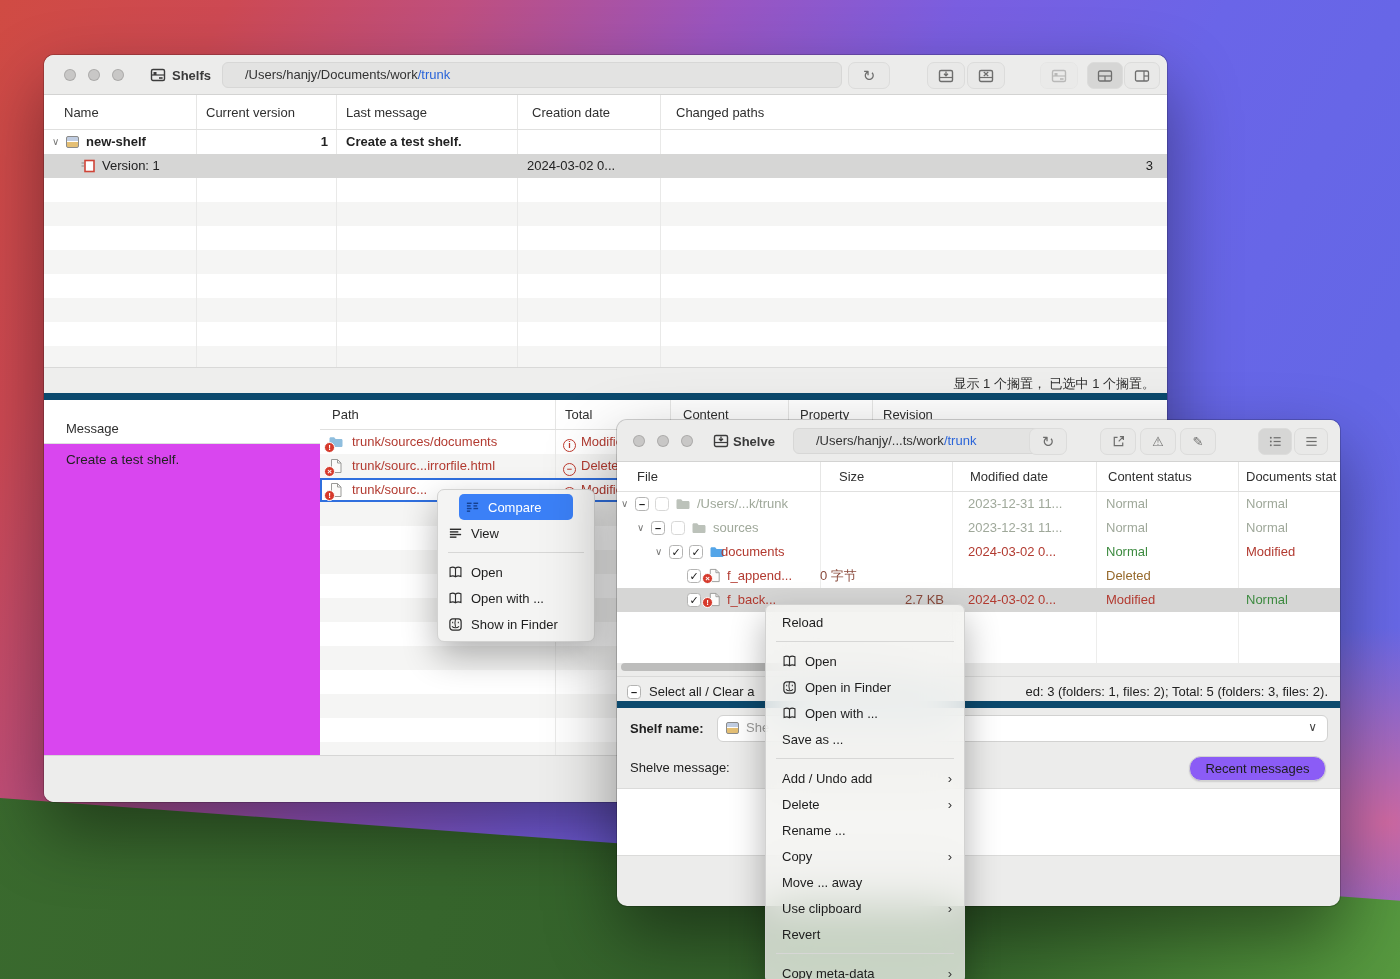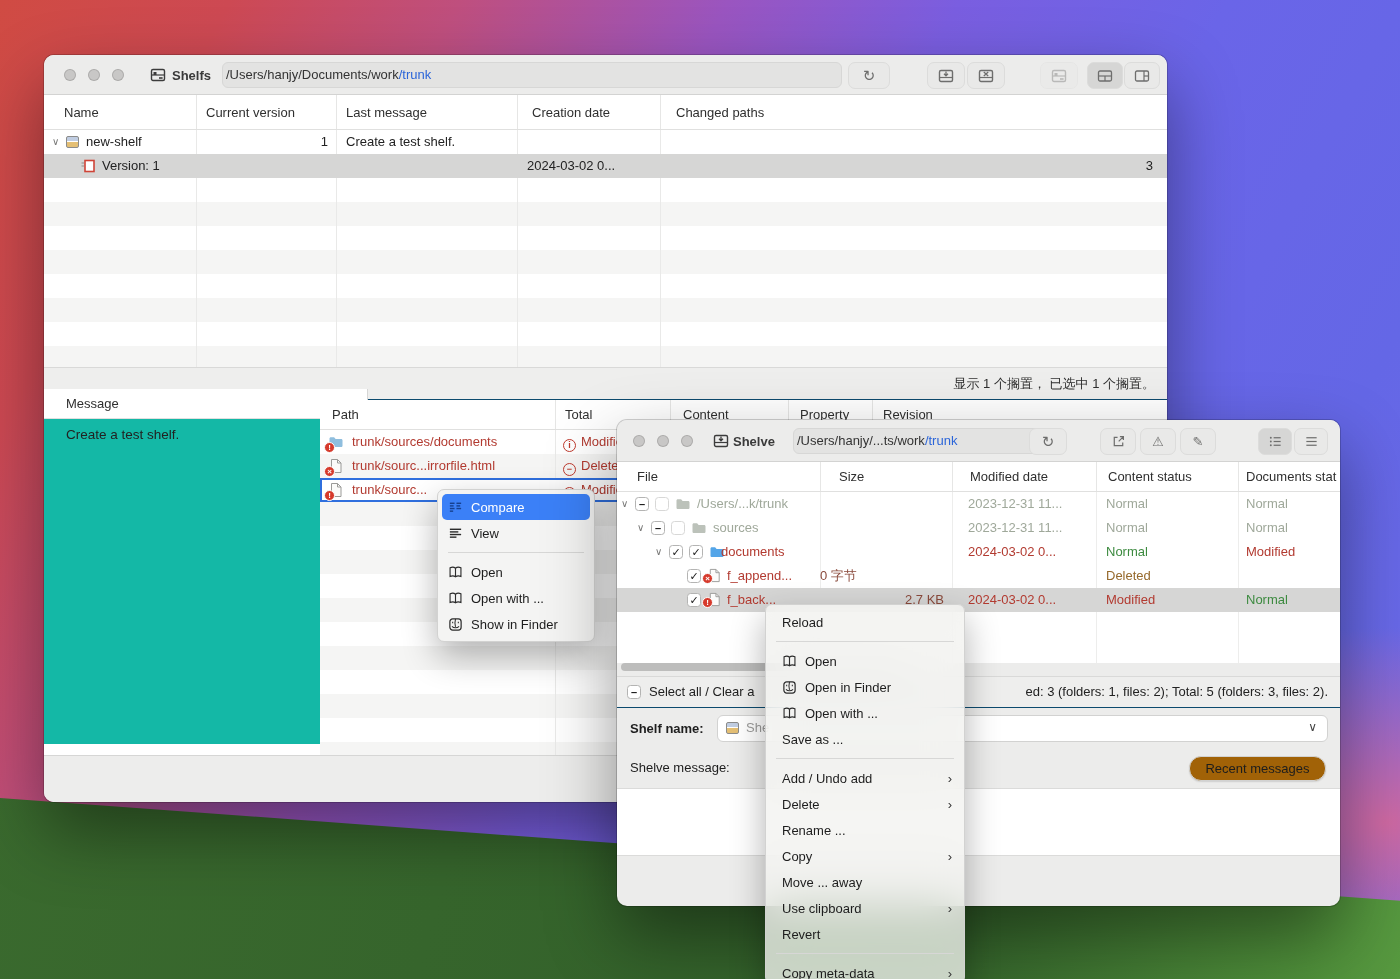--- a/index.html
+++ b/index.html
@@ -15,21 +15,21 @@
     background:linear-gradient(100deg,#3a6a2e 0%,#32602a 62%,#4f8f3a 86%,#63a848 100%);
     transform:rotate(4.2deg);transform-origin:left top;}
   
   .win{position:absolute;background:#fff;border-radius:10px;
     box-shadow:0 0 0 1px rgba(0,0,0,.18),0 30px 70px rgba(0,0,0,.42)}
   .tbar{position:absolute;left:0;right:0;top:0;background:#ececeb;border-bottom:1px solid #d3d3d2;border-radius:10px 10px 0 0}
   .tl{position:absolute;width:12px;height:12px;border-radius:50%;background:#c8c7c6;box-shadow:inset 0 0 0 1px rgba(0,0,0,.14)}
   .wicon{position:absolute;width:16px;height:16px}
   .wtitle{position:absolute;font-weight:bold;font-size:13px;color:#3a3a3a;white-space:nowrap}
   .pathfield{position:absolute;background:#e3e3e2;border:1px solid #d7d7d6;border-radius:6px;color:#333;
-    line-height:24px;padding:0 3px;white-space:nowrap;overflow:hidden;height:26px}
+    line-height:24px;padding:0 22px;white-space:nowrap;overflow:hidden;height:26px}
   .accent{color:#2b65d9}
   .tbtn{position:absolute;height:27px;background:#e9e9e8;border:1px solid #dcdcdb;border-radius:7px;color:#6e6e6d;
     display:flex;align-items:center;justify-content:center}
   .tbtn.active{background:#d6d6d5}
   .tbtn.disabled{opacity:.4}
   .uni{font-size:15px;line-height:1;color:#6e6e6d}
   
   .hdr{position:absolute;left:0;right:0;background:#fff;border-bottom:1px solid #e0e0df}
   .hdrlbl{position:absolute;top:0;color:#2f2f2f;white-space:nowrap}
   .w1tophdr,.w1topbody{background-repeat:no-repeat;
@@ -42,46 +42,46 @@
   .w1bothdr{background-image:linear-gradient(#e6e6e5,#e6e6e5),linear-gradient(#e6e6e5,#e6e6e5),linear-gradient(#e6e6e5,#e6e6e5),linear-gradient(#e6e6e5,#e6e6e5),linear-gradient(#fff,#fff)}
   .w1botbody{background-image:linear-gradient(#e9e9e8,#e9e9e8),linear-gradient(#e9e9e8,#e9e9e8),linear-gradient(#e9e9e8,#e9e9e8),linear-gradient(#e9e9e8,#e9e9e8),repeating-linear-gradient(180deg,#fff 0 24px,#f5f5f4 24px 48px)}
   .w2hdr,.w2body{background-repeat:no-repeat;background-size:1px 100%,1px 100%,1px 100%,1px 100%,auto;
     background-position:203px 0,335px 0,479px 0,621px 0,0 0}
   .w2hdr{background-image:linear-gradient(#e6e6e5,#e6e6e5),linear-gradient(#e6e6e5,#e6e6e5),linear-gradient(#e6e6e5,#e6e6e5),linear-gradient(#e6e6e5,#e6e6e5),linear-gradient(#fff,#fff)}
   .w2body{background-image:linear-gradient(#ededec,#ededec),linear-gradient(#ededec,#ededec),linear-gradient(#ededec,#ededec),linear-gradient(#ededec,#ededec),linear-gradient(#fff,#fff)}
   .trow{position:absolute;left:0;right:0;height:24px;line-height:24px;white-space:nowrap}
   .sel{background:#d6d6d5}
   .selring{background:#fff;outline:2px solid #2f6fde;outline-offset:-2px}
   .cell{position:absolute;top:0;white-space:nowrap;overflow:hidden}
-  .b{font-weight:normal}
+  .b{font-weight:bold}
   .red{color:#b23a30}.green{color:#3c8a3f}.ggreen{color:#9fa89a}.brown{color:#96692c}.maroon{color:#8a4a3c}
   .chev{position:absolute;top:0;font-size:10px;color:#787877;line-height:24px}
   .cb{position:absolute;top:5px;width:14px;height:14px;background:#fff;border:1px solid #b4b4b3;border-radius:3.5px;
     font-size:11px;line-height:12px;text-align:center;color:#161616;font-weight:bold}
   .cb.ghost{border-color:#d8d8d7;background:rgba(255,255,255,.65);color:transparent}
   .icw{position:absolute;top:4px;width:16px;height:16px}
   .badge{position:absolute;left:-4px;bottom:-3px;width:11px;height:11px;border-radius:50%;background:#d63a2c;
     border:1.5px solid #fdfdfd;color:#fff;font-size:8px;font-weight:bold;line-height:9px;text-align:center}
   .sico{display:inline-block;width:13px;height:13px;border-radius:50%;border:1.5px solid #bf3a2e;color:#bf3a2e;
     font-size:9px;line-height:10px;text-align:center;font-weight:bold;vertical-align:-2px;margin-right:5px}
   .mini-shelf{position:absolute;top:6px;width:13px;height:12px;border:1px solid #8b8b8a;border-radius:2px;
     background:linear-gradient(180deg,#c0cde2 0 42%,#fff 42% 55%,#e4bf74 55% 100%)}
   
   .menu{position:absolute;background:#f4f4f3;border:1px solid #d2d2d1;border-radius:7px;
     box-shadow:0 14px 34px rgba(0,0,0,.30);padding:4px 0}
   .menu.glass{background:rgba(242,243,240,.80);backdrop-filter:blur(22px) saturate(1.5);-webkit-backdrop-filter:blur(22px) saturate(1.5)}
   .mi{height:26px;display:flex;align-items:center;padding:0 12px 0 10px;color:#1d1d1d;gap:8px}
   .mi .lbl{flex:1;white-space:nowrap}
-  .mi.hl{background:#3b80f7;color:#fff;border-radius:5px;margin:0 4px;padding-left:6px}
+  .mi.hl{background:#3b80f7;color:#fff;border-radius:5px;margin:0 21px;padding-left:6px}
   .msep{height:1px;background:#d7d7d6;margin:6px 10px}
   .glass .mi{padding-left:16px}
   .subchev{color:#333;font-size:13px}
   
-  .band{position:absolute;background:#eeeeed;border-top:1px solid #d9d9d8;border-bottom:1px solid #0c4a6e}
-  .pbtn{position:absolute;background:#a16207;border:1px solid #d2d2d1;border-radius:12px;box-shadow:0 1px 1.5px rgba(0,0,0,.12);
+  .band{position:absolute;background:#eeeeed;border-top:1px solid #d9d9d8;border-bottom:7px solid #0c4a6e}
+  .pbtn{position:absolute;background:#8b5cf6;border:1px solid #d2d2d1;border-radius:12px;box-shadow:0 1px 1.5px rgba(0,0,0,.12);
     color:#1d1d1d;display:flex;align-items:center;justify-content:center}
   .thumb{position:absolute;height:8px;border-radius:4px;background:#bdbdbc}
   svg{display:block}
 </style>
 </head>
 <body>
 
 <svg width="0" height="0" style="position:absolute">
   <defs>
     <symbol id="sym-shelf" viewBox="0 0 16 16">
@@ -250,21 +250,21 @@
         <span class="cell" style="left:58px">Version: 1</span>
         <span class="cell" style="left:483px">2024-03-02 0...</span>
         <span class="cell" style="left:616px;width:493px;text-align:right">3</span>
       </div>
     </div>
 
     <div class="band" style="left:0;right:0;top:312px;height:33px;line-height:31px">
       <span class="abs" style="right:12px;color:#2f2f2f">显示 1 个搁置， 已选中 1 个搁置。</span>
     </div>
 
-    <div class="abs" style="left:0;top:334px;width:324px;height:355px;border-right:1px solid #d6d6d5;background:#14b8a6">
+    <div class="abs" style="left:0;top:359px;width:324px;height:355px;border-right:1px solid #d6d6d5;background:#d946ef">
       <div class="hdr" style="top:0;height:30px;line-height:30px">
         <span class="hdrlbl" style="left:22px;line-height:30px">Message</span>
       </div>
       <div class="abs" style="left:22px;top:38px;font-size:13.5px">Create a test shelf.</div>
     </div>
 
     <div class="abs" style="left:276px;top:345px;width:847px;height:355px">
       <div class="hdr w1bothdr" style="top:0;height:30px">
         <span class="hdrlbl" style="left:12px;line-height:30px">Path</span>
         <span class="hdrlbl" style="left:245px;line-height:30px">Total</span>

